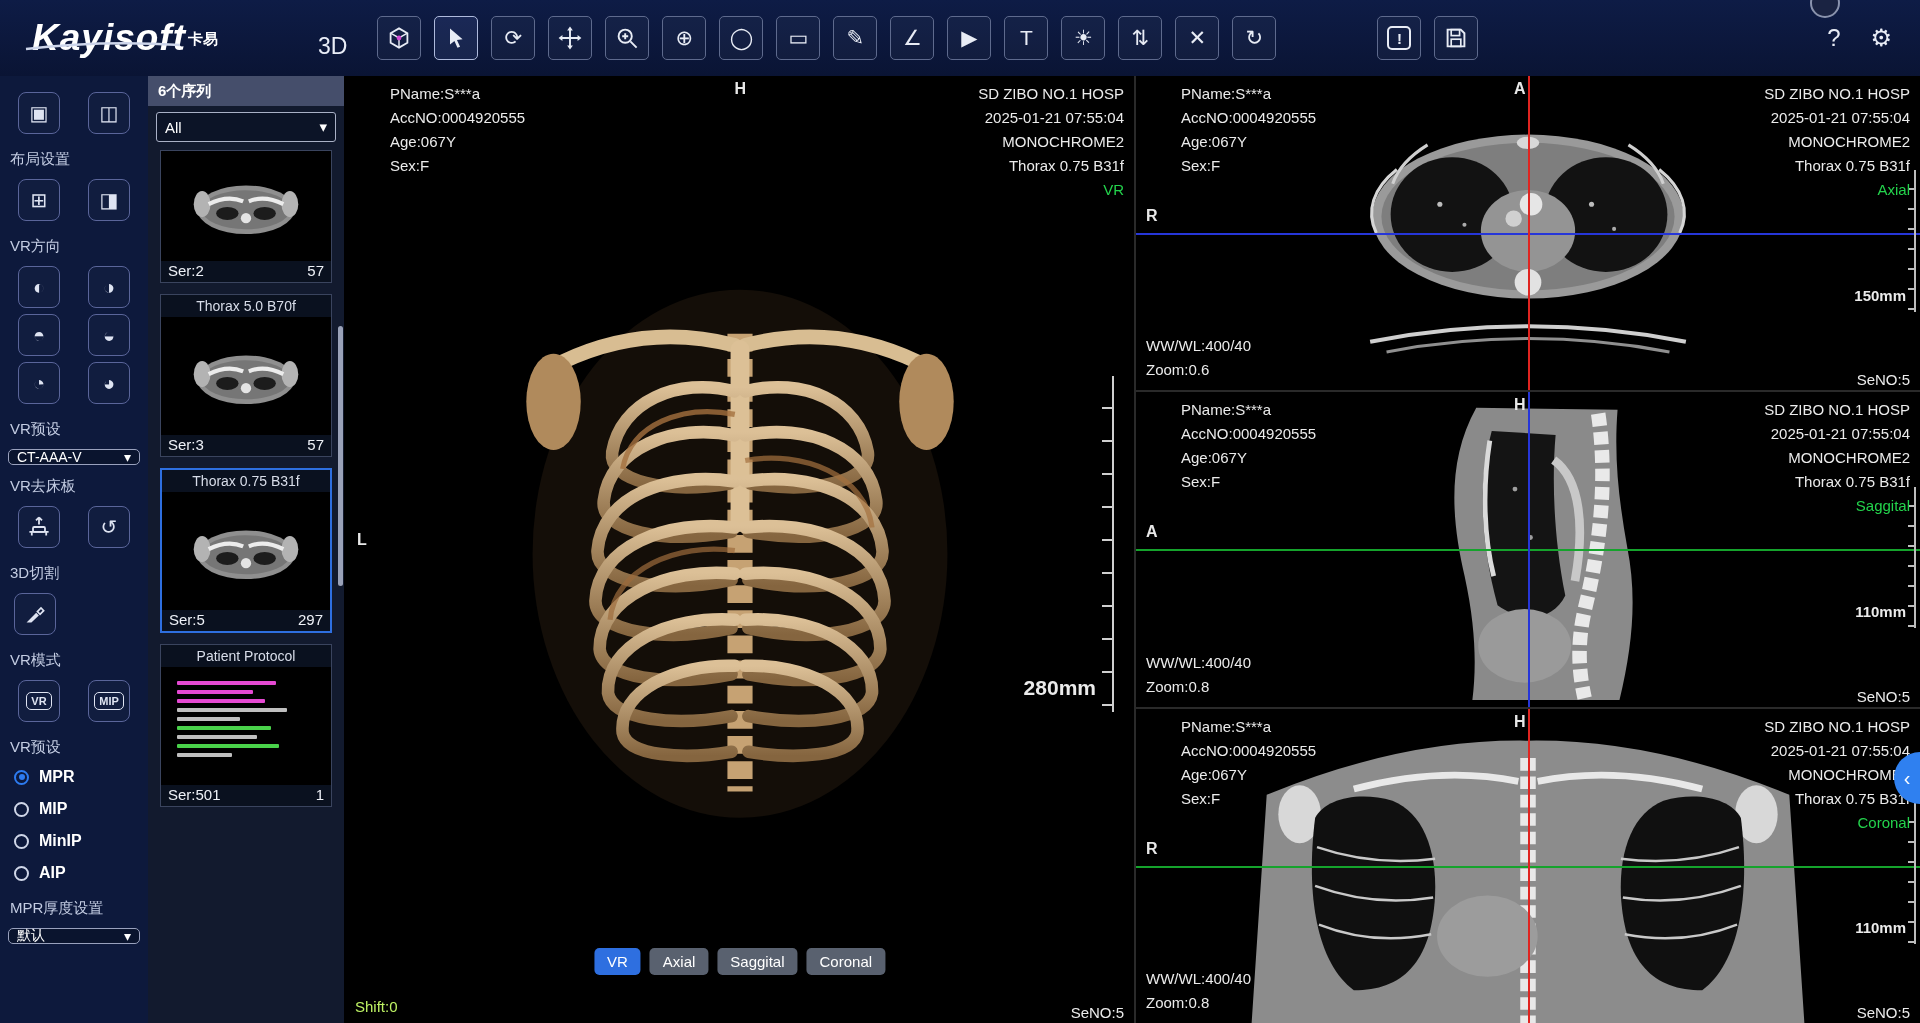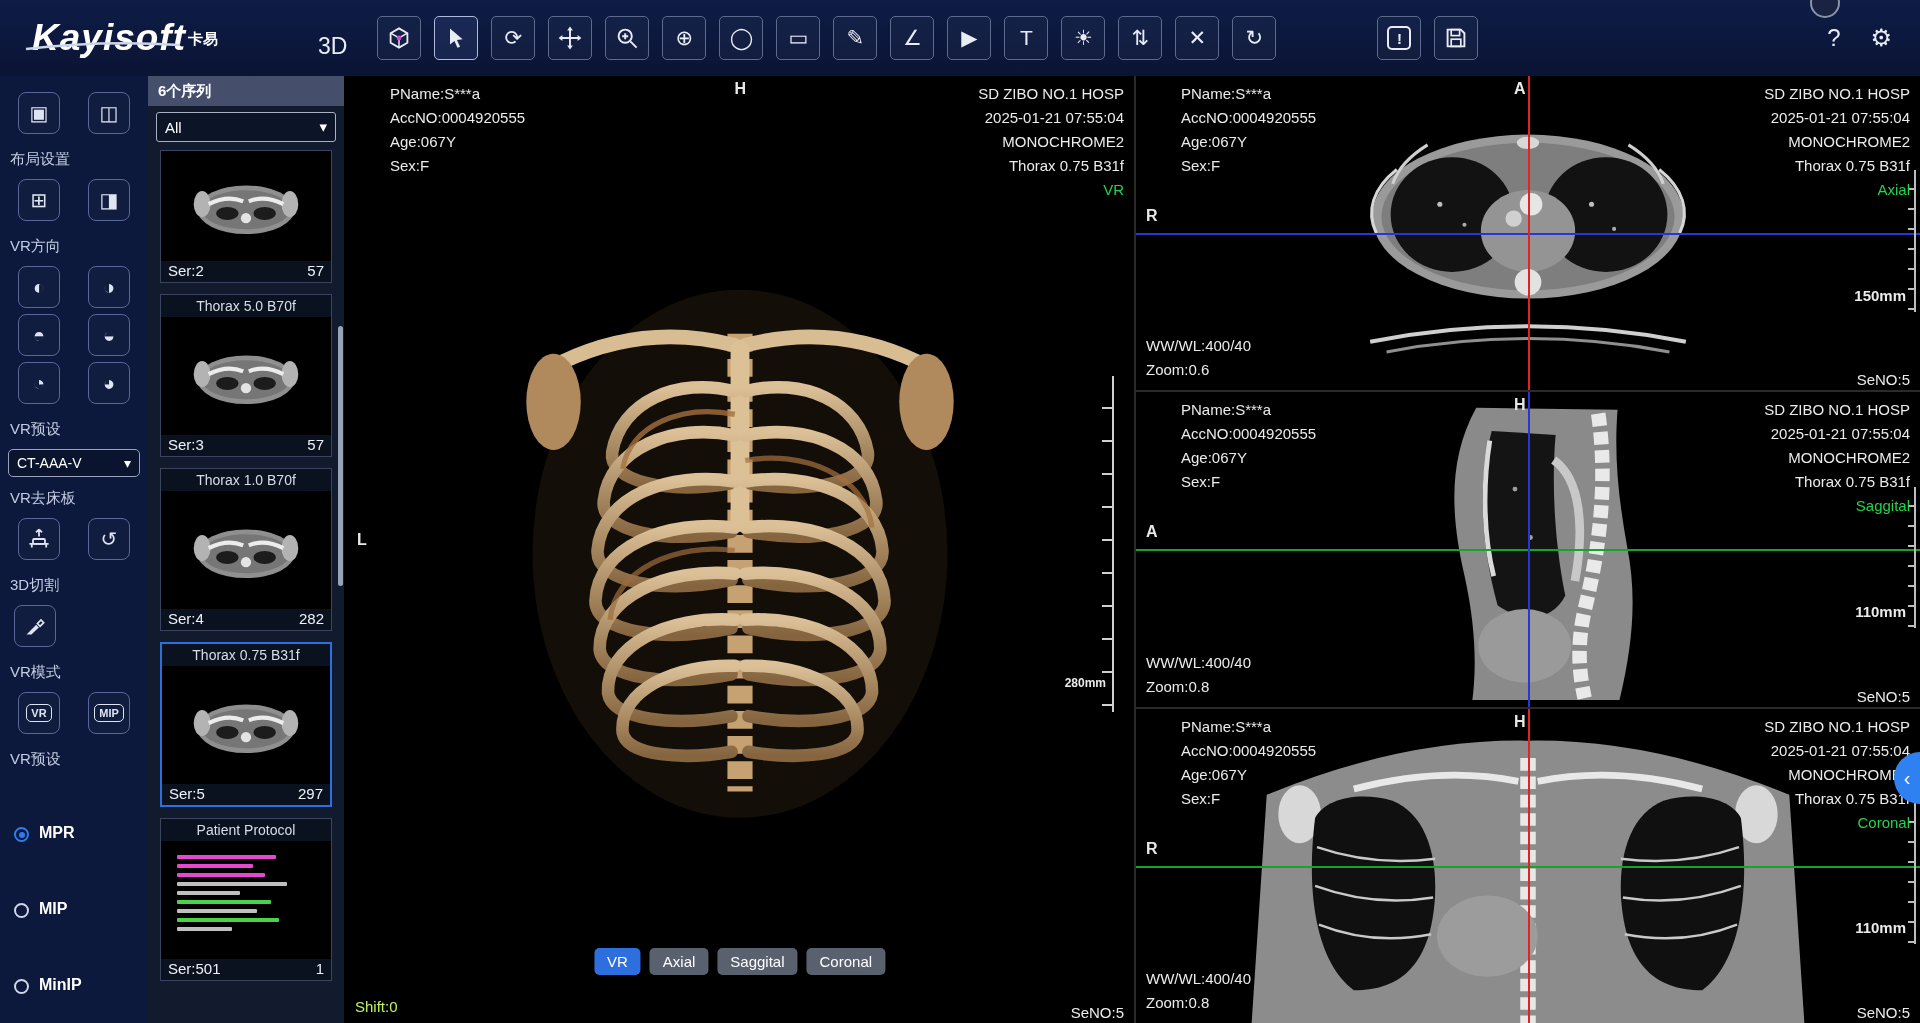--- a/index.html
+++ b/index.html
@@ -32,25 +32,25 @@
   .content { display:flex; height:947px; }
 
   
   .sidebar { width:148px; background:#0d193c; padding-top:10px; overflow:hidden; flex:none; }
   .icon-row { display:flex; gap:28px; justify-content:center; margin:6px 0; }
   .side-icon { width:42px; height:42px; border:1px solid #5a659a; border-radius:8px; color:#dfe4f2;
                display:flex; align-items:center; justify-content:center; font-size:20px; cursor:pointer;
                background:rgba(255,255,255,0.02); }
   .side-icon svg { width:24px; height:24px; }
   .side-label { color:#c3cce2; font-size:15px; padding:10px 0 4px 10px; }
-  .side-select { margin:6px 8px 2px; height:28px; border:1px solid #99a1bd; border-radius:5px; background:#0a142e;
+  .side-select { margin:6px 8px 2px; height:16px; border:1px solid #99a1bd; border-radius:5px; background:#0a142e;
                  color:#fff; font-size:14px; display:flex; align-items:center; justify-content:space-between;
                  padding:0 8px; cursor:pointer; }
   .badge-ico { font-size:11px; font-weight:bold; border:1.6px solid #dfe4f2; border-radius:5px; padding:2px 4px; }
-  .radio-row { display:flex; align-items:flex-end; gap:10px; padding:7px 0 7px 14px; cursor:pointer;margin-top:44px; }
+  .radio-row { display:flex; align-items:center; gap:10px; padding:7px 0 7px 14px; cursor:pointer; }
   .rb { width:15px; height:15px; border-radius:50%; border:2px solid #cfd6e8; flex:none; position:relative; }
   .rb.on { border-color:#2d7bf0; }
   .rb.on::after { content:""; position:absolute; left:2.5px; top:2.5px; width:6px; height:6px;
                   border-radius:50%; background:#2d7bf0; }
   .radio-row span.lbl { color:#fff; font-size:16px; font-weight:bold; }
 
   
   .series { width:197px; background:#121a2e; flex:none; position:relative; border-right:1px solid #000; }
   .series-header { height:30px; background:#454e6b; color:#fff; font-size:15px; font-weight:bold;
                    display:flex; align-items:center; padding-left:10px; }
@@ -84,21 +84,21 @@
   .mini-ruler { position:absolute; right:4px; top:30%; height:45%; width:8px; z-index:3;
                 border-right:2px solid #bdbdbd;
                 background:repeating-linear-gradient(to bottom, transparent 0 18px, #bdbdbd 18px 20px); }
 
   
   .vr-view { flex:1; border-right:2px solid #2a2a2a; }
   .vr-body { position:absolute; left:50%; top:200px; transform:translateX(-50%); width:440px; height:545px; z-index:1; }
   .vr-ruler { position:absolute; right:20px; top:300px; height:336px; width:12px; z-index:3;
               border-right:2px solid #cfcfcf;
               background:repeating-linear-gradient(to bottom, transparent 0 31px, #cfcfcf 31px 33px); }
-  .vr-ruler-label { position:absolute; right:28px; top:600px; color:#ebebeb; font-size:12px; font-weight:bold; z-index:4;margin-left:16px; }
+  .vr-ruler-label { position:absolute; right:38px; top:600px; color:#ebebeb; font-size:21px; font-weight:bold; z-index:4;margin-left:16px; }
   .vr-shift { position:absolute; left:10px; bottom:8px; color:#bef264; font-size:15px; z-index:4; }
   .vr-btns { position:absolute; left:50%; bottom:48px; transform:translateX(-50%); display:flex; gap:9px; z-index:5; }
   .vbtn { height:27px; line-height:27px; padding:0 13px; border-radius:5px; background:#59616f; color:#fff;
           font-size:15px; cursor:pointer; }
   .vbtn.active { background:#2e6fe0; }
 
   
   .mpr-col { width:784px; flex:none; display:flex; flex-direction:column; }
   .mpr-view { flex:1; border-bottom:2px solid #2a2a2a; }
   .mpr-view:last-child { border-bottom:none; }
@@ -372,32 +372,20 @@
             <svg viewBox="0 0 120 120">
                 <use href="#thumbAx"></use>
               </svg>
           </div>
           <div class="si-foot">
             <span>Ser:3</span>
             <span>57</span>
           </div>
         </div>
 
-        <div class="series-item">
-          <div class="si-title">Thorax 1.0 B70f</div>
-          <div class="si-thumb">
-            <svg viewBox="0 0 120 120">
-                <use href="#thumbAx"></use>
-              </svg>
-          </div>
-          <div class="si-foot">
-            <span>Ser:4</span>
-            <span>282</span>
-          </div>
-        </div>
 
         <div class="series-item sel">
           <div class="si-title">Thorax 0.75 B31f</div>
           <div class="si-thumb">
             <svg viewBox="0 0 120 120">
                 <use href="#thumbAx"></use>
               </svg>
           </div>
           <div class="si-foot">
             <span>Ser:5</span>

